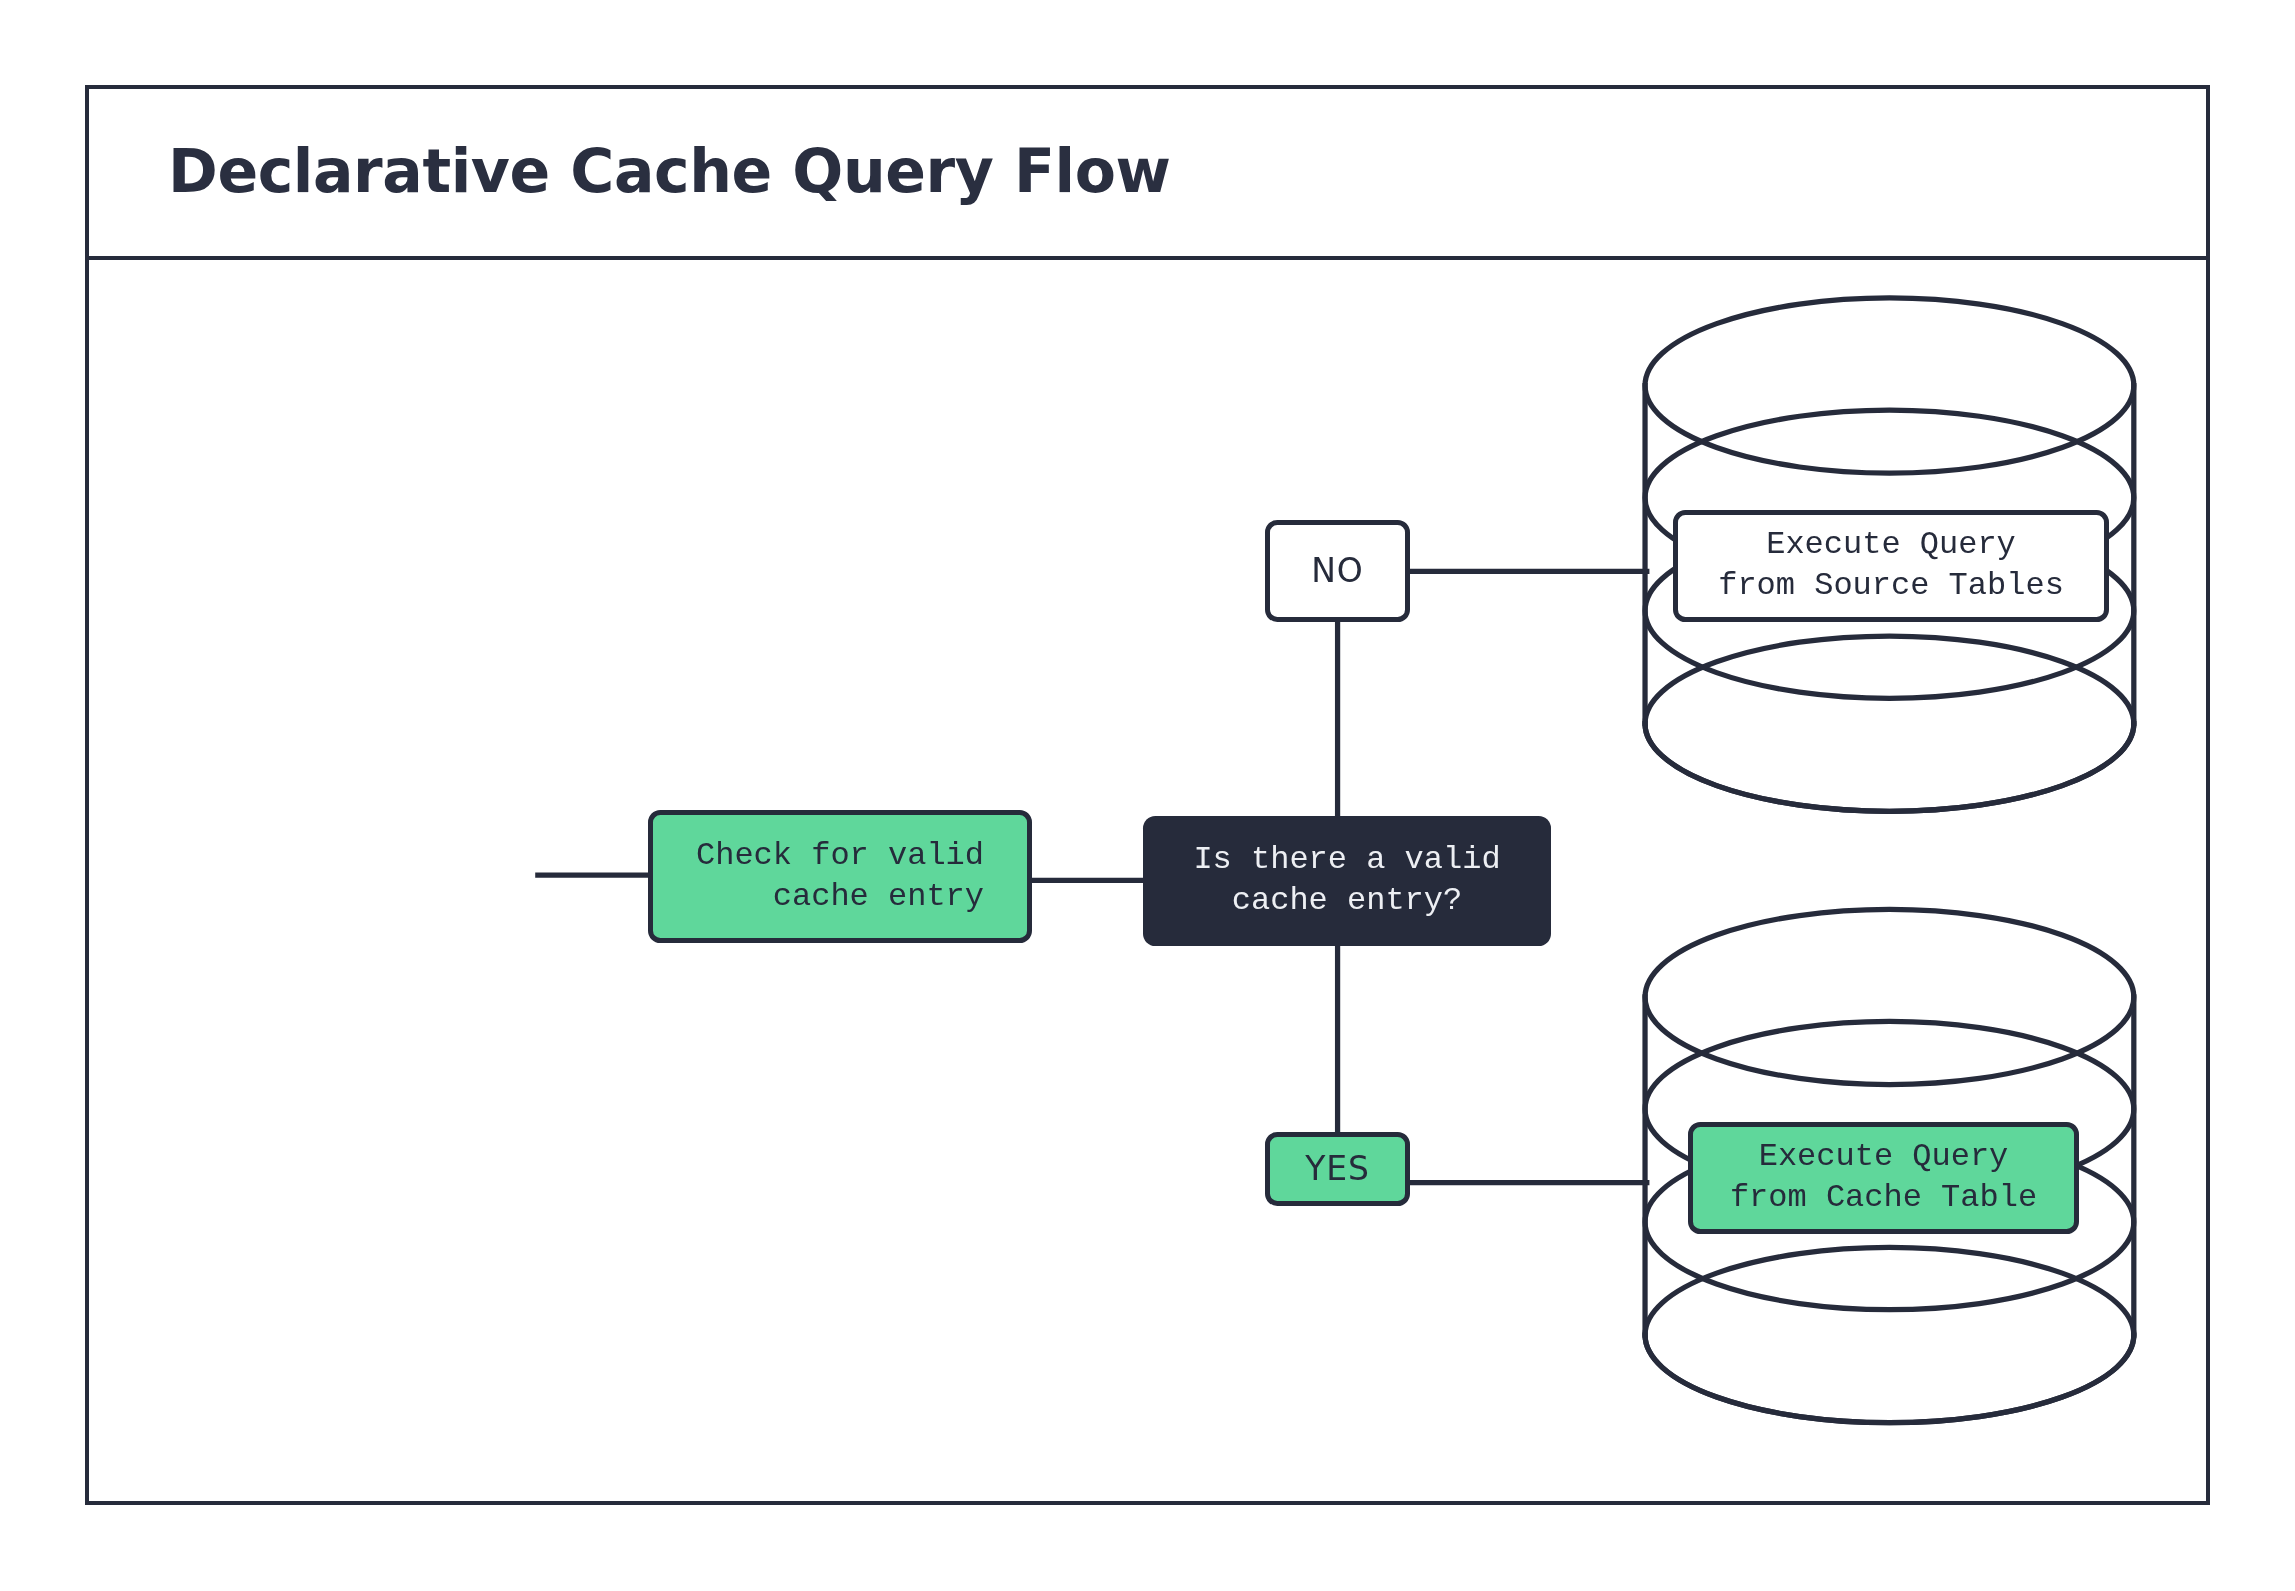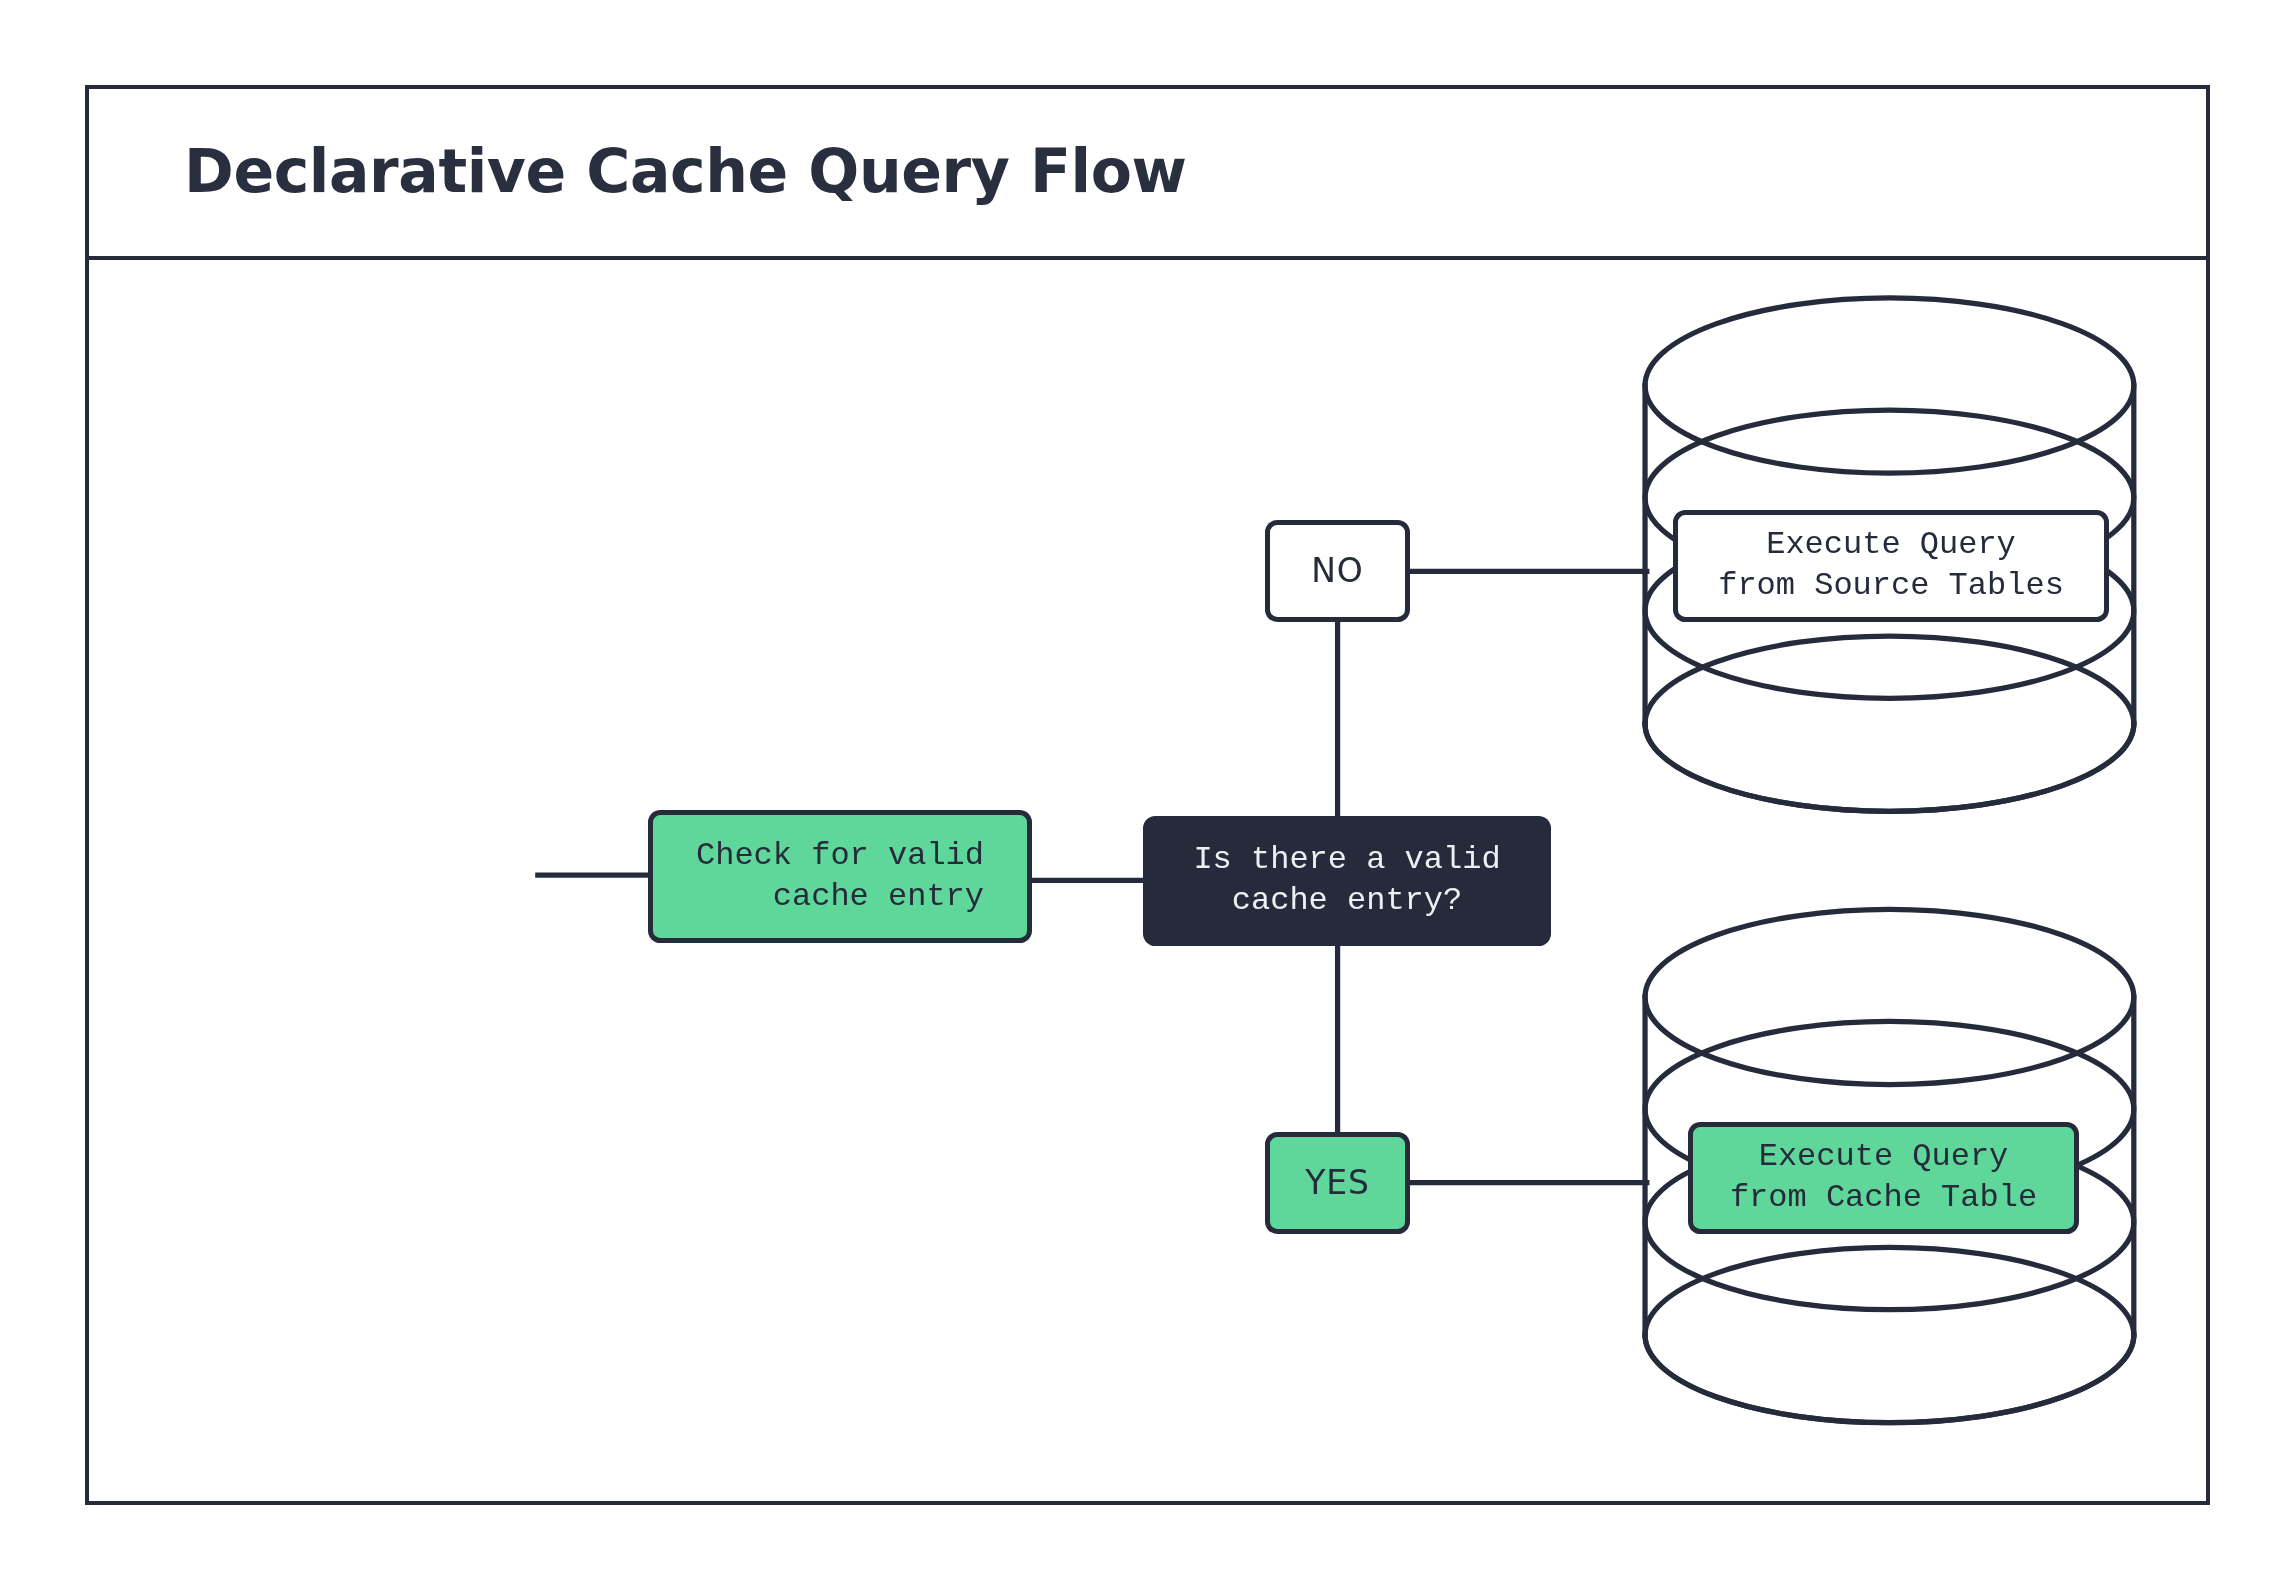--- a/index.html
+++ b/index.html
@@ -36,21 +36,20 @@
   .frame-title-bar {
     position: absolute;
     left: 85px;
     top: 85px;
     width: 2125px;
     height: 175px;
     box-sizing: border-box;
     border-bottom: 4.4px solid #262B3B;
     display: flex;
     align-items: center;
-    padding-left: 16px;
   }
 
   .frame-title {
     margin-left: 83px;
     font-size: 60px;
     font-weight: bold;
     color: #2A2F40;
     letter-spacing: -0.4px;
     white-space: nowrap;
     font-family: "DejaVu Sans", sans-serif;
@@ -116,21 +115,21 @@
   #node-check-cache {
     left: 648px;  top: 810px;  width: 384px;  height: 133px; text-align: right;
   }
   #node-decision {
     left: 1143px; top: 816px;  width: 408px;  height: 130px;
   }
   #label-no {
     left: 1265px; top: 520px;  width: 145px;  height: 102px;
   }
   #label-yes {
-    left: 1265px; top: 1132px; width: 145px;  height: 102px;
+    left: 1265px; top: 1132px; width: 145px;  height: 74px;
   }
   #node-exec-source {
     left: 1673px; top: 510px;  width: 436px;  height: 112px;
   }
   #node-exec-cache {
     left: 1688px; top: 1122px; width: 391px;  height: 112px;
   }
 </style>
 </head>
 <body>

